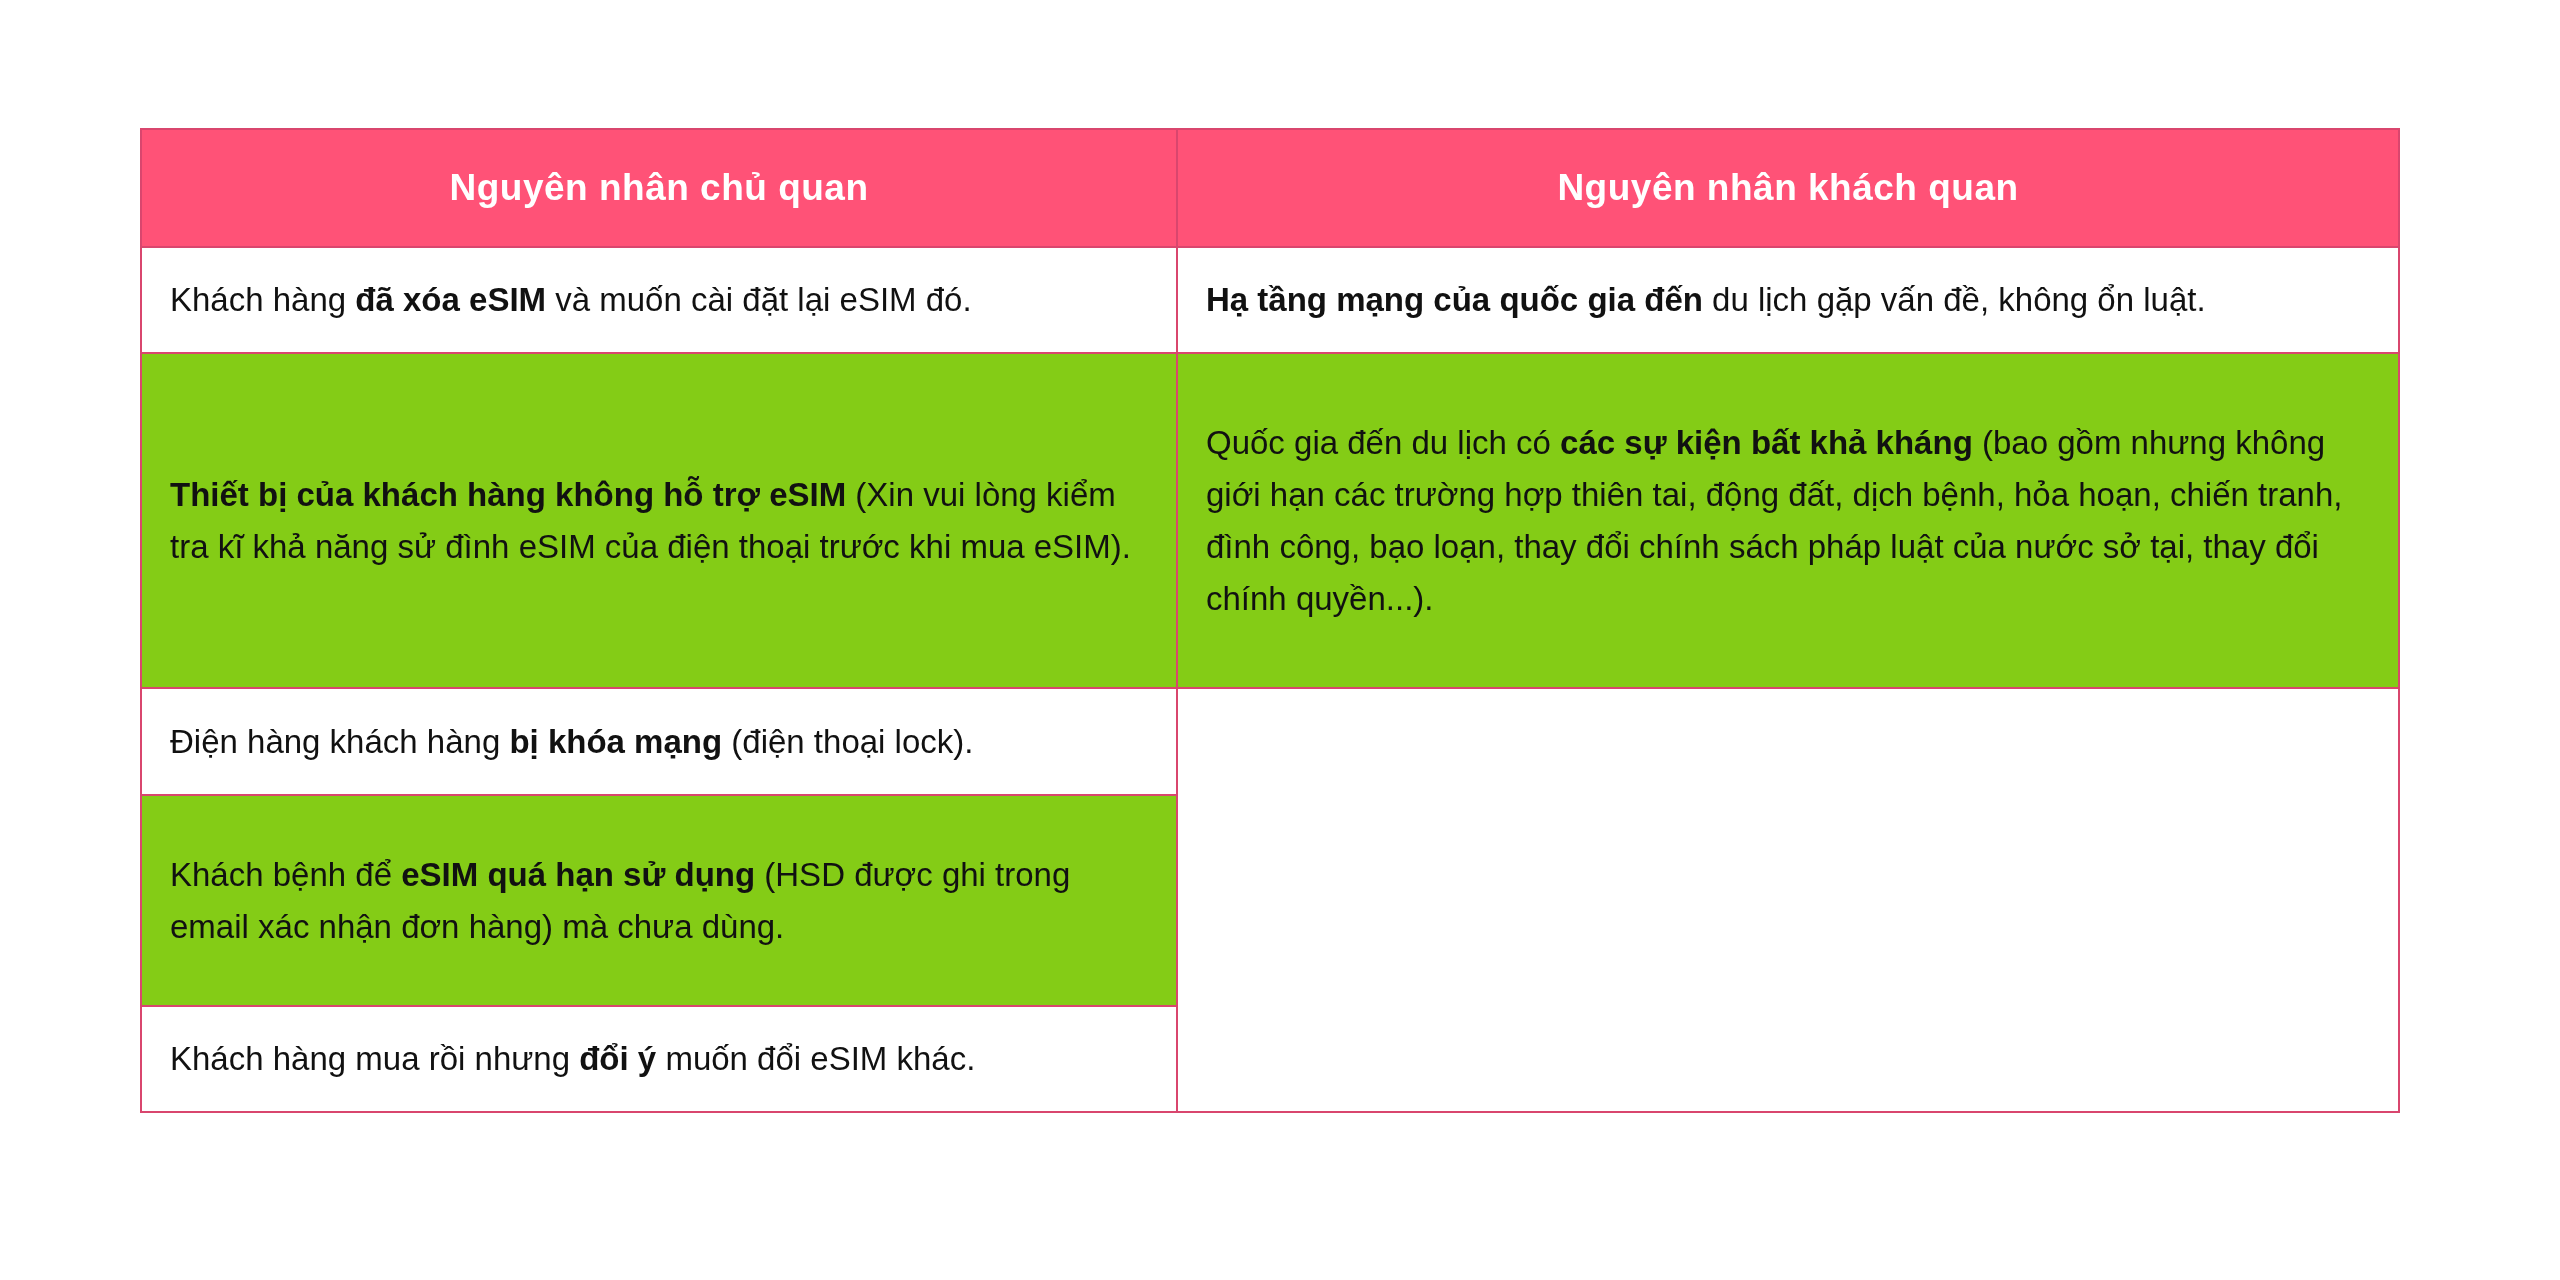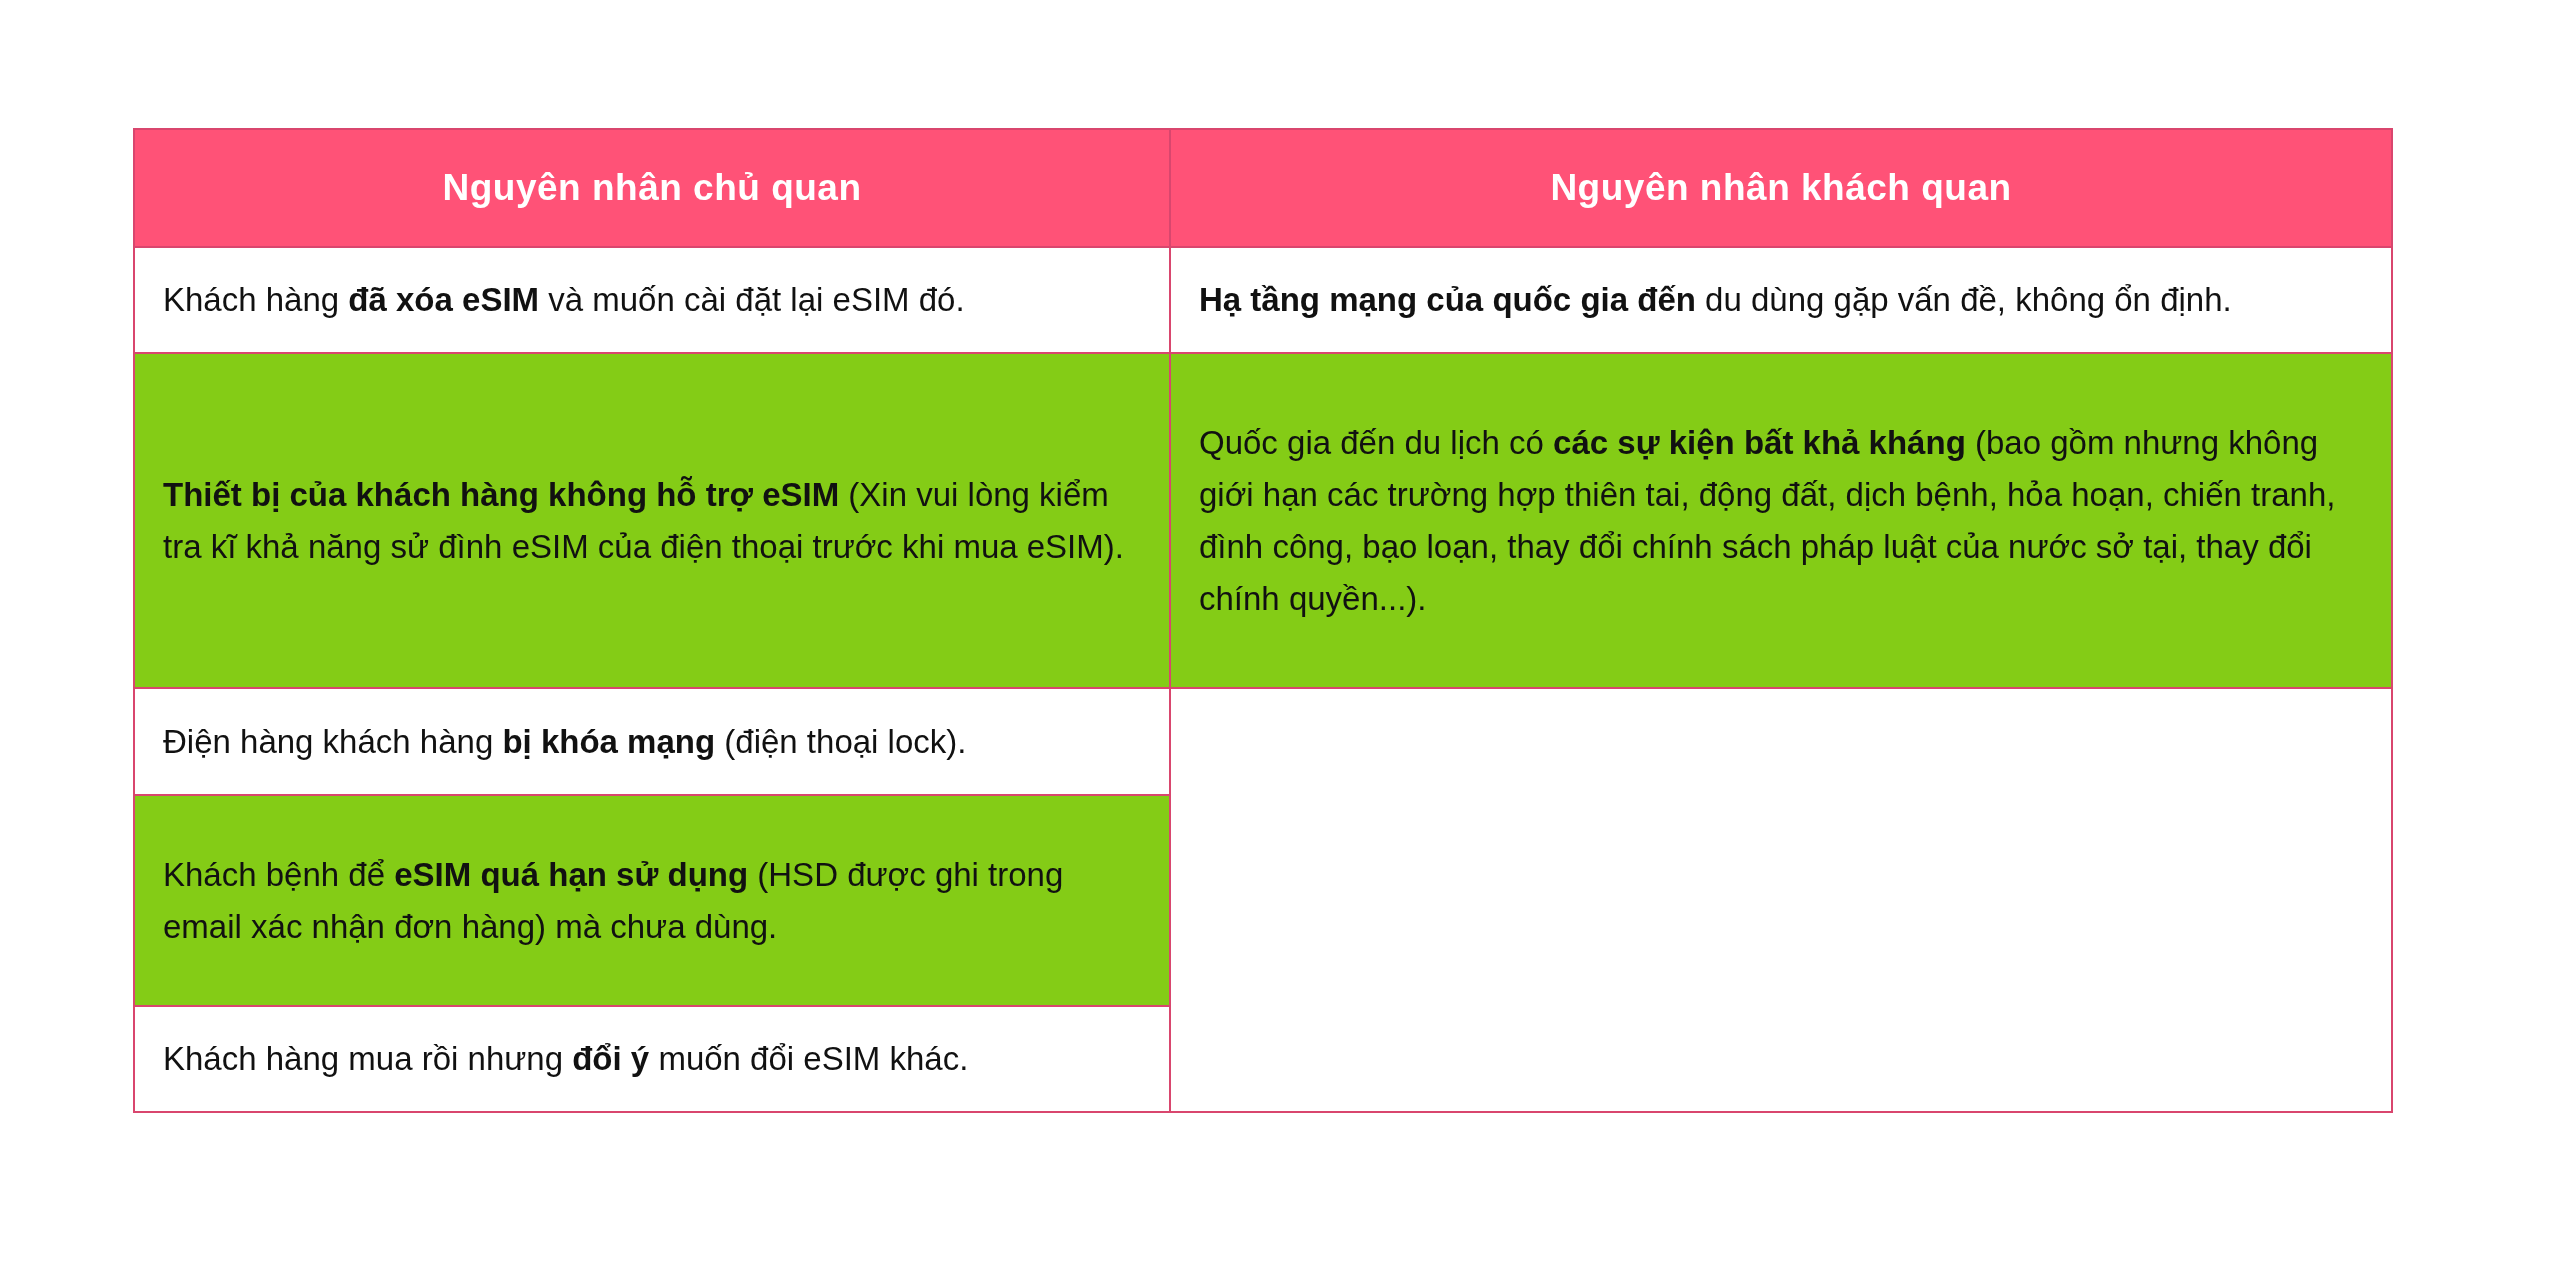--- a/index.html
+++ b/index.html
@@ -10,21 +10,21 @@
     body {
       width: 2560px;
       height: 1280px;
       position: relative;
       overflow: hidden;
       font-family: "Liberation Sans", "DejaVu Sans", sans-serif;
       color: #111111;
     }
     .table-wrap {
       position: absolute;
-      left: 133px;
+      left: 140px;
       top: 128px;
       width: 2258px;
       border-radius: 12px;
     }
     table.reasons {
       width: 100%;
       border-collapse: collapse;
       table-layout: fixed;
     }
     table.reasons col.c1 { width: 1036px; }
@@ -76,21 +76,21 @@
     </colgroup>
     <thead>
       <tr>
         <th>Nguyên nhân chủ quan</th>
         <th>Nguyên nhân khách quan</th>
       </tr>
     </thead>
     <tbody>
       <tr class="r1">
         <td><span>Khách hàng </span><b>đã xóa eSIM</b><span> và muốn cài đặt lại eSIM đó.</span></td>
-        <td><span></span><b>Hạ tầng mạng của quốc gia đến</b><span> du dùng gặp vấn đề, không ổn định.</span></td>
+        <td><span></span><b>Hạ tầng mạng của quốc gia đến</b><span> du lịch gặp vấn đề, không ổn luật.</span></td>
       </tr>
       <tr class="r2">
         <td class="pinkcell"><span></span><b>Thiết bị của khách hàng không hỗ trợ eSIM</b><span> (Xin vui lòng kiểm tra kĩ khả năng sử đình eSIM của điện thoại trước khi mua eSIM).</span></td>
         <td class="pinkcell"><span>Quốc gia đến du lịch có </span><b>các sự kiện bất khả kháng</b><span> (bao gồm nhưng không giới hạn các trường hợp thiên tai, động đất, dịch bệnh, hỏa hoạn, chiến tranh, đình công, bạo loạn, thay đổi chính sách pháp luật của nước sở tại, thay đổi chính quyền...).</span></td>
       </tr>
       <tr class="r3">
         <td><span>Điện hàng khách hàng </span><b>bị khóa mạng</b><span> (điện thoại lock).</span></td>
         <td class="merged" rowspan="3"><span></span></td>
       </tr>
       <tr class="r4">

